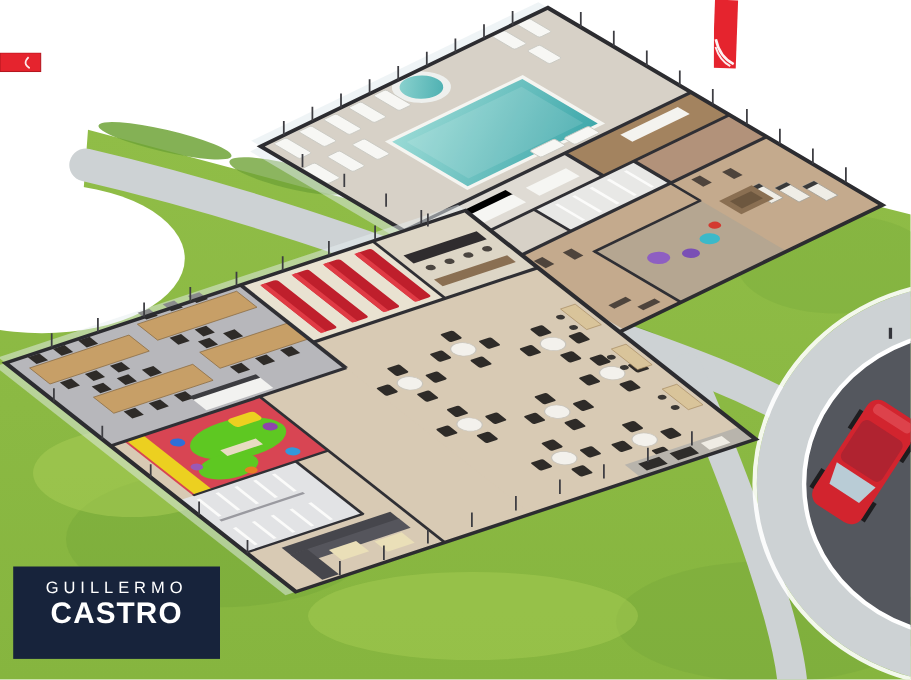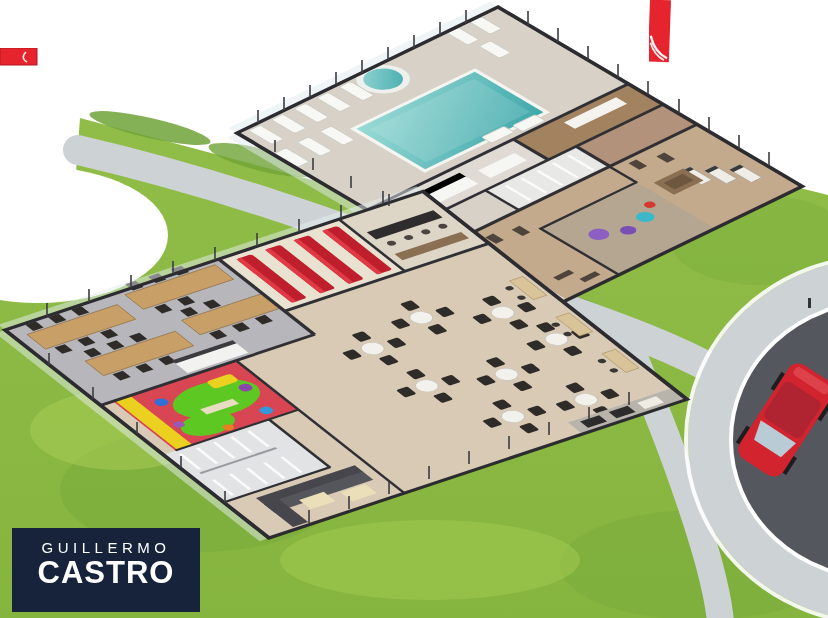--- a/index.html
+++ b/index.html
@@ -8,26 +8,26 @@
     background:var(--c-background,#fff);
     font-family:"Liberation Sans", sans-serif;
   }
   .scene-svg{position:absolute;left:0;top:0;}
   
   .logo-tl{position:absolute;left:0;top:48px;width:38px;height:18px;}
   
   .logo-tr{position:absolute;left:649px;top:0;width:28px;height:68px;}
   
   .brand-box{
-    position:absolute;left:12px;top:528px;width:188px;height:84px;
+    position:absolute;left:12px;top:515px;width:188px;height:84px;
     background:var(--c-brand-navy,#17233b);
     color:#fff;text-align:center;
   }
   .brand-first{font-size:15px;letter-spacing:4.5px;margin-top:11px;font-weight:400;}
-  .brand-last{font-size:31px;font-weight:700;letter-spacing:1px;line-height:1.02;margin-top:1px;}
+  .brand-last{font-size:27px;font-weight:700;letter-spacing:1px;line-height:1.02;margin-top:1px;}
   .brand-tag{font-size:10.5px;letter-spacing:1.5px;margin-top:7px;}
 </style>
 </head>
 <body>
 
 <div class="stage">
 
   <svg class="scene-svg" width="828" height="618" viewBox="0 0 828 618">
     <defs>
       <linearGradient id="poolGrad" x1="0" y1="0" x2="1" y2="1">

